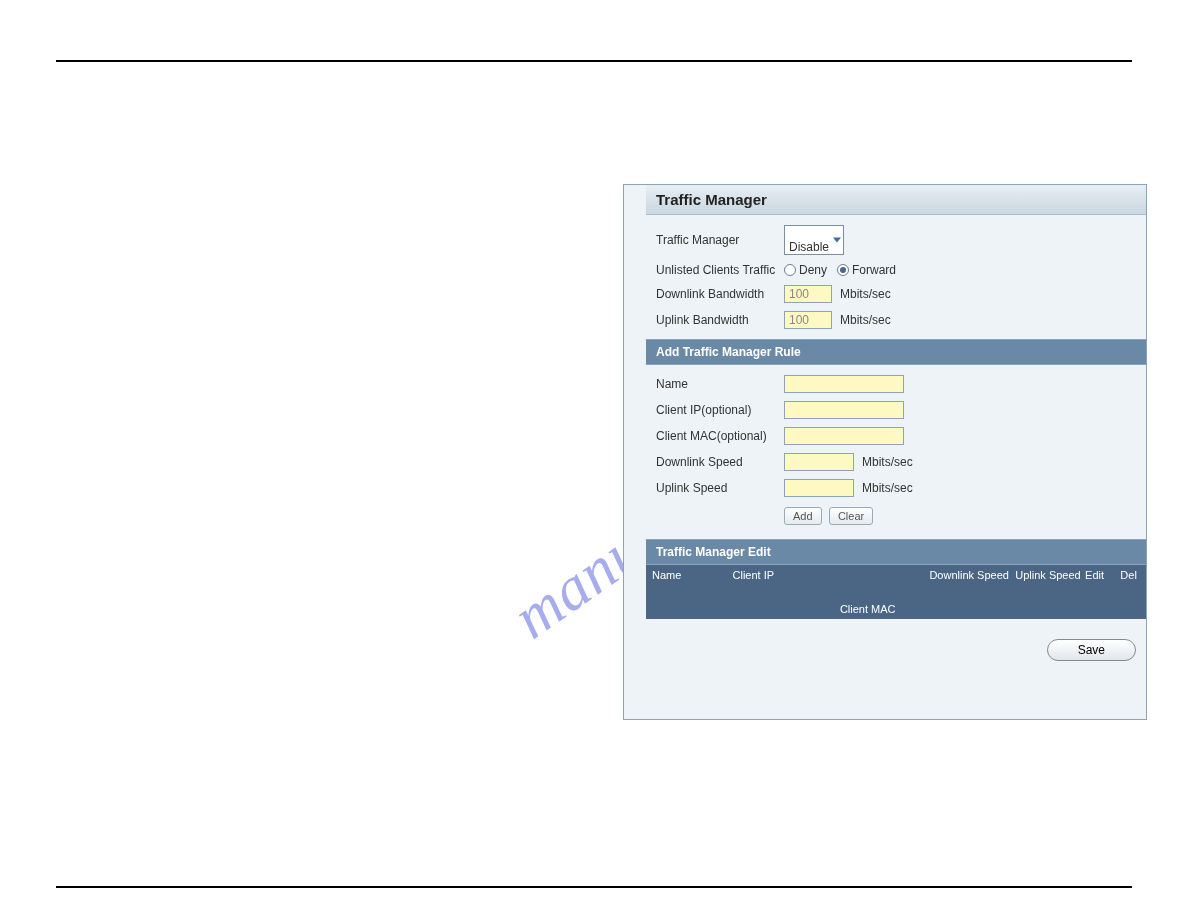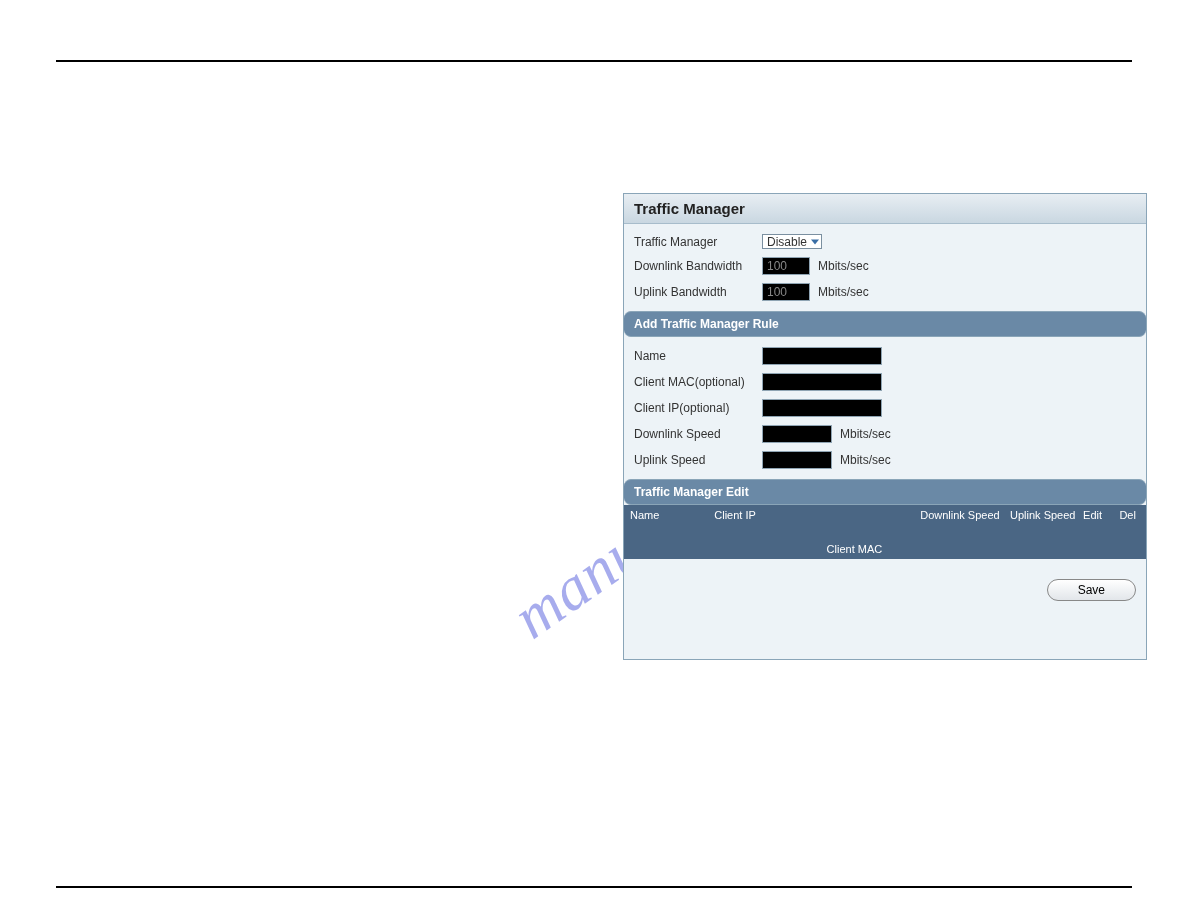--- a/index.html
+++ b/index.html
@@ -10,79 +10,79 @@
     color: #333;
     width: 1188px;
     height: 918px;
     position: relative;
   }
   .hr-top { position: absolute; top: 60px; left: 56px; right: 56px; border-top: 2px solid #000; }
   .hr-bot { position: absolute; bottom: 30px; left: 56px; right: 56px; border-top: 2px solid #000; }
 
   .panel {
     position: absolute;
-    top: 193px;
+    top: 184px;
     left: 623px;
     width: 524px;
     border: 1px solid #8aa5b8;
     background: #edf3f7;
+    padding-left: 22px;
   }
   .panel-title-bar {
     background: linear-gradient(#e8eef3, #c9d7e1);
     padding: 6px 10px;
     border-bottom: 1px solid #a7bccb;
     font-size: 15px;
     font-weight: bold;
     color: #222;
   }
   .section-body { padding: 6px 10px; }
   .row {
     display: flex;
     align-items: center;
     padding: 4px 0;
   }
   .row-label { width: 128px; color: #333; }
   .select {
     border: 1px solid #7a8fa0;
     background: #fff;
     font-size: 12px;
-    height: 15px;
+    height: 30px;
     padding: 0 14px 0 4px;
     position: relative;
     display: inline-flex;
-    align-items: flex-start;
+    align-items: flex-end;
     cursor: pointer;
   }
   .select .caret {
     position: absolute; right: 2px; top: 50%; transform: translateY(-50%);
     width: 0; height: 0; border-left: 4px solid transparent; border-right: 4px solid transparent; border-top: 5px solid #3a6ea5;
   }
   .radio { width: 12px; height: 12px; border: 1px solid #6b7f90; border-radius: 50%; display:inline-block; margin-right:3px; vertical-align:middle; position:relative; background:#fff; }
   .radio.checked::after { content:""; position:absolute; top:2px; left:2px; width:6px; height:6px; border-radius:50%; background:#4a6b87; }
   .text-input {
     border: 1px solid #8fa4b3;
-    background: #000000;
+    background: #fef9c3;
     height: 18px;
     width: 48px;
     padding: 0 4px;
     font-size: 12px;
     color: #888;
   }
   .text-input.wide { width: 120px; color:#333; }
   .unit { margin-left: 8px; }
 
   .subheader {
     background: #6a89a6;
     color: #fff;
     font-weight: bold;
     padding: 5px 10px;
     font-size: 12px;
     border-top: 1px solid #8aa5b8;
     border-bottom: 1px solid #8aa5b8;
-    border-radius: 7px;
   }
   .btn-small {
     border: 1px solid #9aaab6;
     background: linear-gradient(#fefefe,#e5ebef);
     padding: 2px 8px;
     font-size: 11px;
     border-radius: 3px;
     color: #555;
     cursor: pointer;
     margin-right: 4px;
@@ -142,55 +142,67 @@
 
   <div class="section-body">
     <div class="row">
       <span class="row-label">Traffic Manager</span>
       <span class="select">
         <span>Disable</span>
         <span class="caret"></span>
       </span>
     </div>
     <div class="row">
+      <span class="row-label">Unlisted Clients Traffic</span>
+      <span class="radio"></span>
+      <span>Deny</span>
+      <span style="width:10px;"></span>
+      <span class="radio checked"></span>
+      <span>Forward</span>
+    </div>
+    <div class="row">
       <span class="row-label">Downlink Bandwidth</span>
       <input class="text-input" value="100" style="">
       <span class="unit">Mbits/sec</span>
     </div>
     <div class="row">
       <span class="row-label">Uplink Bandwidth</span>
       <input class="text-input" value="100" style="">
       <span class="unit">Mbits/sec</span>
     </div>
   </div>
 
   <div class="subheader">Add Traffic Manager Rule</div>
 
   <div class="section-body">
     <div class="row">
       <span class="row-label">Name</span>
       <input class="text-input wide" style="">
     </div>
     <div class="row">
+      <span class="row-label">Client IP(optional)</span>
+      <input class="text-input wide" style="">
+    </div>
+    <div class="row">
       <span class="row-label">Client MAC(optional)</span>
       <input class="text-input wide" style="">
     </div>
     <div class="row">
-      <span class="row-label">Client IP(optional)</span>
-      <input class="text-input wide" style="">
-    </div>
-    <div class="row">
       <span class="row-label">Downlink Speed</span>
       <input class="text-input" style="width: 70px;">
       <span class="unit">Mbits/sec</span>
     </div>
     <div class="row">
       <span class="row-label">Uplink Speed</span>
       <input class="text-input" style="width: 70px;">
       <span class="unit">Mbits/sec</span>
+    </div>
+    <div class="btn-row">
+      <button class="btn-small">Add</button>
+      <button class="btn-small">Clear</button>
     </div>
   </div>
 
   <div class="subheader">Traffic Manager Edit</div>
 
   <div class="rules-header">
     <span class="col-name">Name</span>
     <span class="col-ip">Client IP</span>
     <span class="col-mac">Client MAC</span>
     <span class="col-down">Downlink Speed</span>

